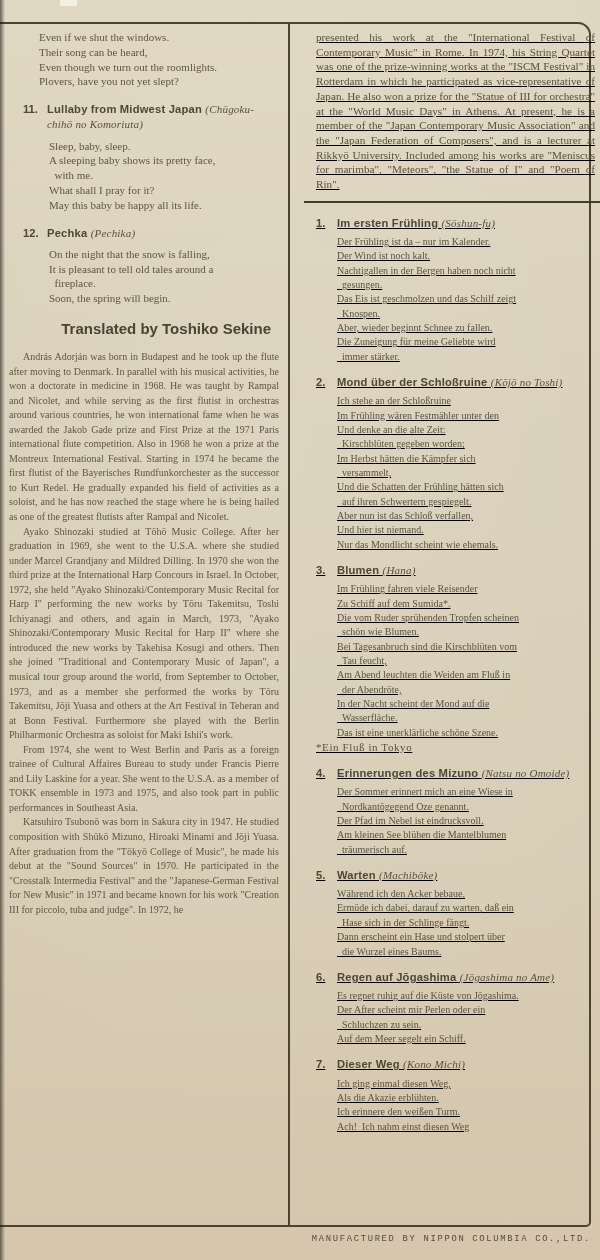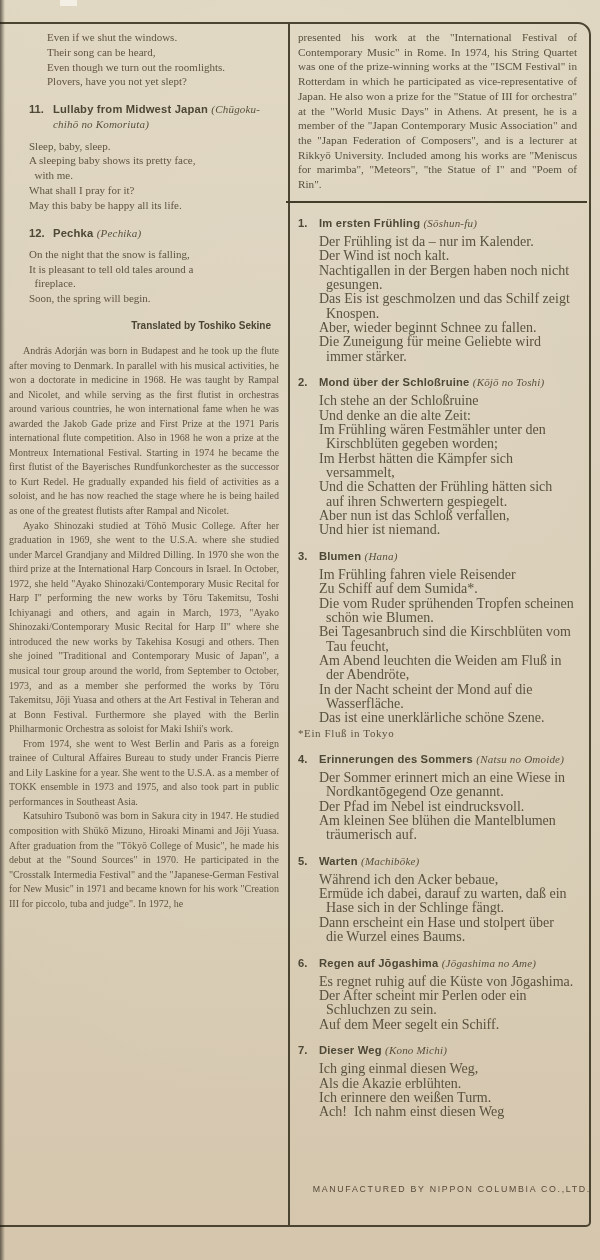--- a/index.html
+++ b/index.html
@@ -12,53 +12,53 @@
   }
   .edge-left{position:absolute;left:0;top:0;width:5px;height:100%;
     background:linear-gradient(90deg, rgba(25,20,12,0.6), rgba(25,20,12,0));}
   .notch{position:absolute;left:60px;top:0;width:17px;height:6px;background:#f3efe4;}
   .frame{position:absolute;left:-9px;top:22px;width:600px;height:1205px;
     border:2px solid #4a4430;border-radius:3px 13px 5px 3px;box-sizing:border-box;}
   .divider{position:absolute;left:288px;top:24px;width:2px;height:1203px;background:#4a4430;}
 
   .col{position:absolute;top:30px;}
   .col-left{left:9px;width:270px;}
-  .col-right{left:298px;width:279px;}
+  .col-right{left:316px;width:279px;text-decoration:underline;}
 
   
   .pline{font-size:11px;line-height:14.8px;color:#5f5542;
     white-space:pre-wrap;padding-left:10px;text-indent:-10px;}
-  .intro-poem{margin-left:38px;margin-bottom:13px;}
+  .intro-poem{margin-left:30px;margin-bottom:13px;}
   .track{margin-bottom:13px;}
-  .track-head{display:flex;margin-left:20px;margin-bottom:6px;}
+  .track-head{display:flex;margin-left:14px;margin-bottom:6px;}
   .num{flex:0 0 24px;font-family:"Liberation Sans",sans-serif;font-weight:700;
     font-size:11.2px;line-height:15.2px;color:#4d4735;}
   .ttl{font-family:"Liberation Sans",sans-serif;font-weight:700;font-size:11.2px;
     line-height:15.2px;color:#4d4735;letter-spacing:0.2px;}
   .romaji{font-family:"Liberation Serif",serif;font-weight:400;font-style:italic;
     font-size:11px;color:#57503d;letter-spacing:0.2px;}
-  .track-lines{margin-left:20px;}
-  .translator{font-family:"Liberation Sans",sans-serif;font-weight:700;font-size:10px;
+  .track-lines{margin-left:40px;}
+  .translator{font-family:"Liberation Sans",sans-serif;font-weight:700;font-size:15px;
     color:#4a4433;text-align:right;padding-right:8px;margin:14px 0 13px 0;}
   .bio p{margin:0;font-size:10px;line-height:14.55px;color:#5f5542;
     text-align:justify;text-indent:14px;}
   .cont p{margin:0;font-size:11.2px;line-height:14.7px;color:#57503e;
     text-align:justify;text-indent:0;}
   .sep{border:none;border-top:2px solid #413d29;margin:9px -10px 13px -12px;}
 
   .song{margin-bottom:11px;}
   .song-head{display:flex;margin-bottom:4px;}
   .song-head .num{flex:0 0 21px;}
   .song-lines{margin-left:21px;}
-  .song .pline{font-size:14px;line-height:14.35px;color:#59523f;}
+  .song .pline{font-size:10px;line-height:14.35px;color:#59523f;}
   .footnote{font-size:11px;color:#59523f;text-align:left;padding-right:2px;
     letter-spacing:0.6px;line-height:15px;}
 
-  .footer{position:absolute;right:9px;top:1184px;
-    font-family:Liberation Sans, sans-serif;font-size:8.8px;letter-spacing:1.7px;
+  .footer{position:absolute;right:9px;top:1234px;
+    font-family:Liberation Mono, monospace;font-size:8.8px;letter-spacing:1.7px;
     color:#564b39;}
 </style>
 </head>
 <body>
 
 <div class="notch"></div>
 <div class="frame"></div>
 <div class="divider"></div>
 <div class="edge-left"></div>
 
@@ -172,38 +172,39 @@
 
       <div class="song">
         <div class="song-head">
           <span class="num">2.</span>
           <span class="ttl"><span>Mond über der Schloßruine </span><span class="romaji">(Kōjō no Toshi)</span></span>
         </div>
         <div class="song-lines">
 
             <div class="pline">Ich stehe an der Schloßruine</div>
 
+            <div class="pline">Im Frühling wären Festmähler unter den</div>
+
             <div class="pline">Und denke an die alte Zeit:</div>
 
-            <div class="pline">Im Frühling wären Festmähler unter den</div>
-
             <div class="pline">  Kirschblüten gegeben worden;</div>
 
             <div class="pline">Im Herbst hätten die Kämpfer sich</div>
 
             <div class="pline">  versammelt,</div>
 
             <div class="pline">Und die Schatten der Frühling hätten sich</div>
 
             <div class="pline">  auf ihren Schwertern gespiegelt.</div>
 
             <div class="pline">Aber nun ist das Schloß verfallen,</div>
 
             <div class="pline">Und hier ist niemand.</div>
 
+            <div class="pline">Nur das Mondlicht scheint wie ehemals.</div>
           </div>
 
       </div>
 
       <div class="song">
         <div class="song-head">
           <span class="num">3.</span>
           <span class="ttl"><span>Blumen </span><span class="romaji">(Hana)</span></span>
         </div>
         <div class="song-lines">
@@ -229,21 +230,21 @@
             <div class="pline">  Wasserfläche.</div>
 
             <div class="pline">Das ist eine unerklärliche schöne Szene.</div>
           </div>
         <div class="footnote">*Ein Fluß in Tokyo</div>
       </div>
 
       <div class="song">
         <div class="song-head">
           <span class="num">4.</span>
-          <span class="ttl"><span>Erinnerungen des Sommers </span><span class="romaji">(Natsu no Omoide)</span></span>
+          <span class="ttl"><span>Erinnerungen des Mizuno </span><span class="romaji">(Natsu no Omoide)</span></span>
         </div>
         <div class="song-lines">
 
             <div class="pline">Der Sommer erinnert mich an eine Wiese in</div>
 
             <div class="pline">  Nordkantōgegend Oze genannt.</div>
 
             <div class="pline">Der Pfad im Nebel ist eindrucksvoll.</div>
 
             <div class="pline">Am kleinen See blühen die Mantelblumen</div>

